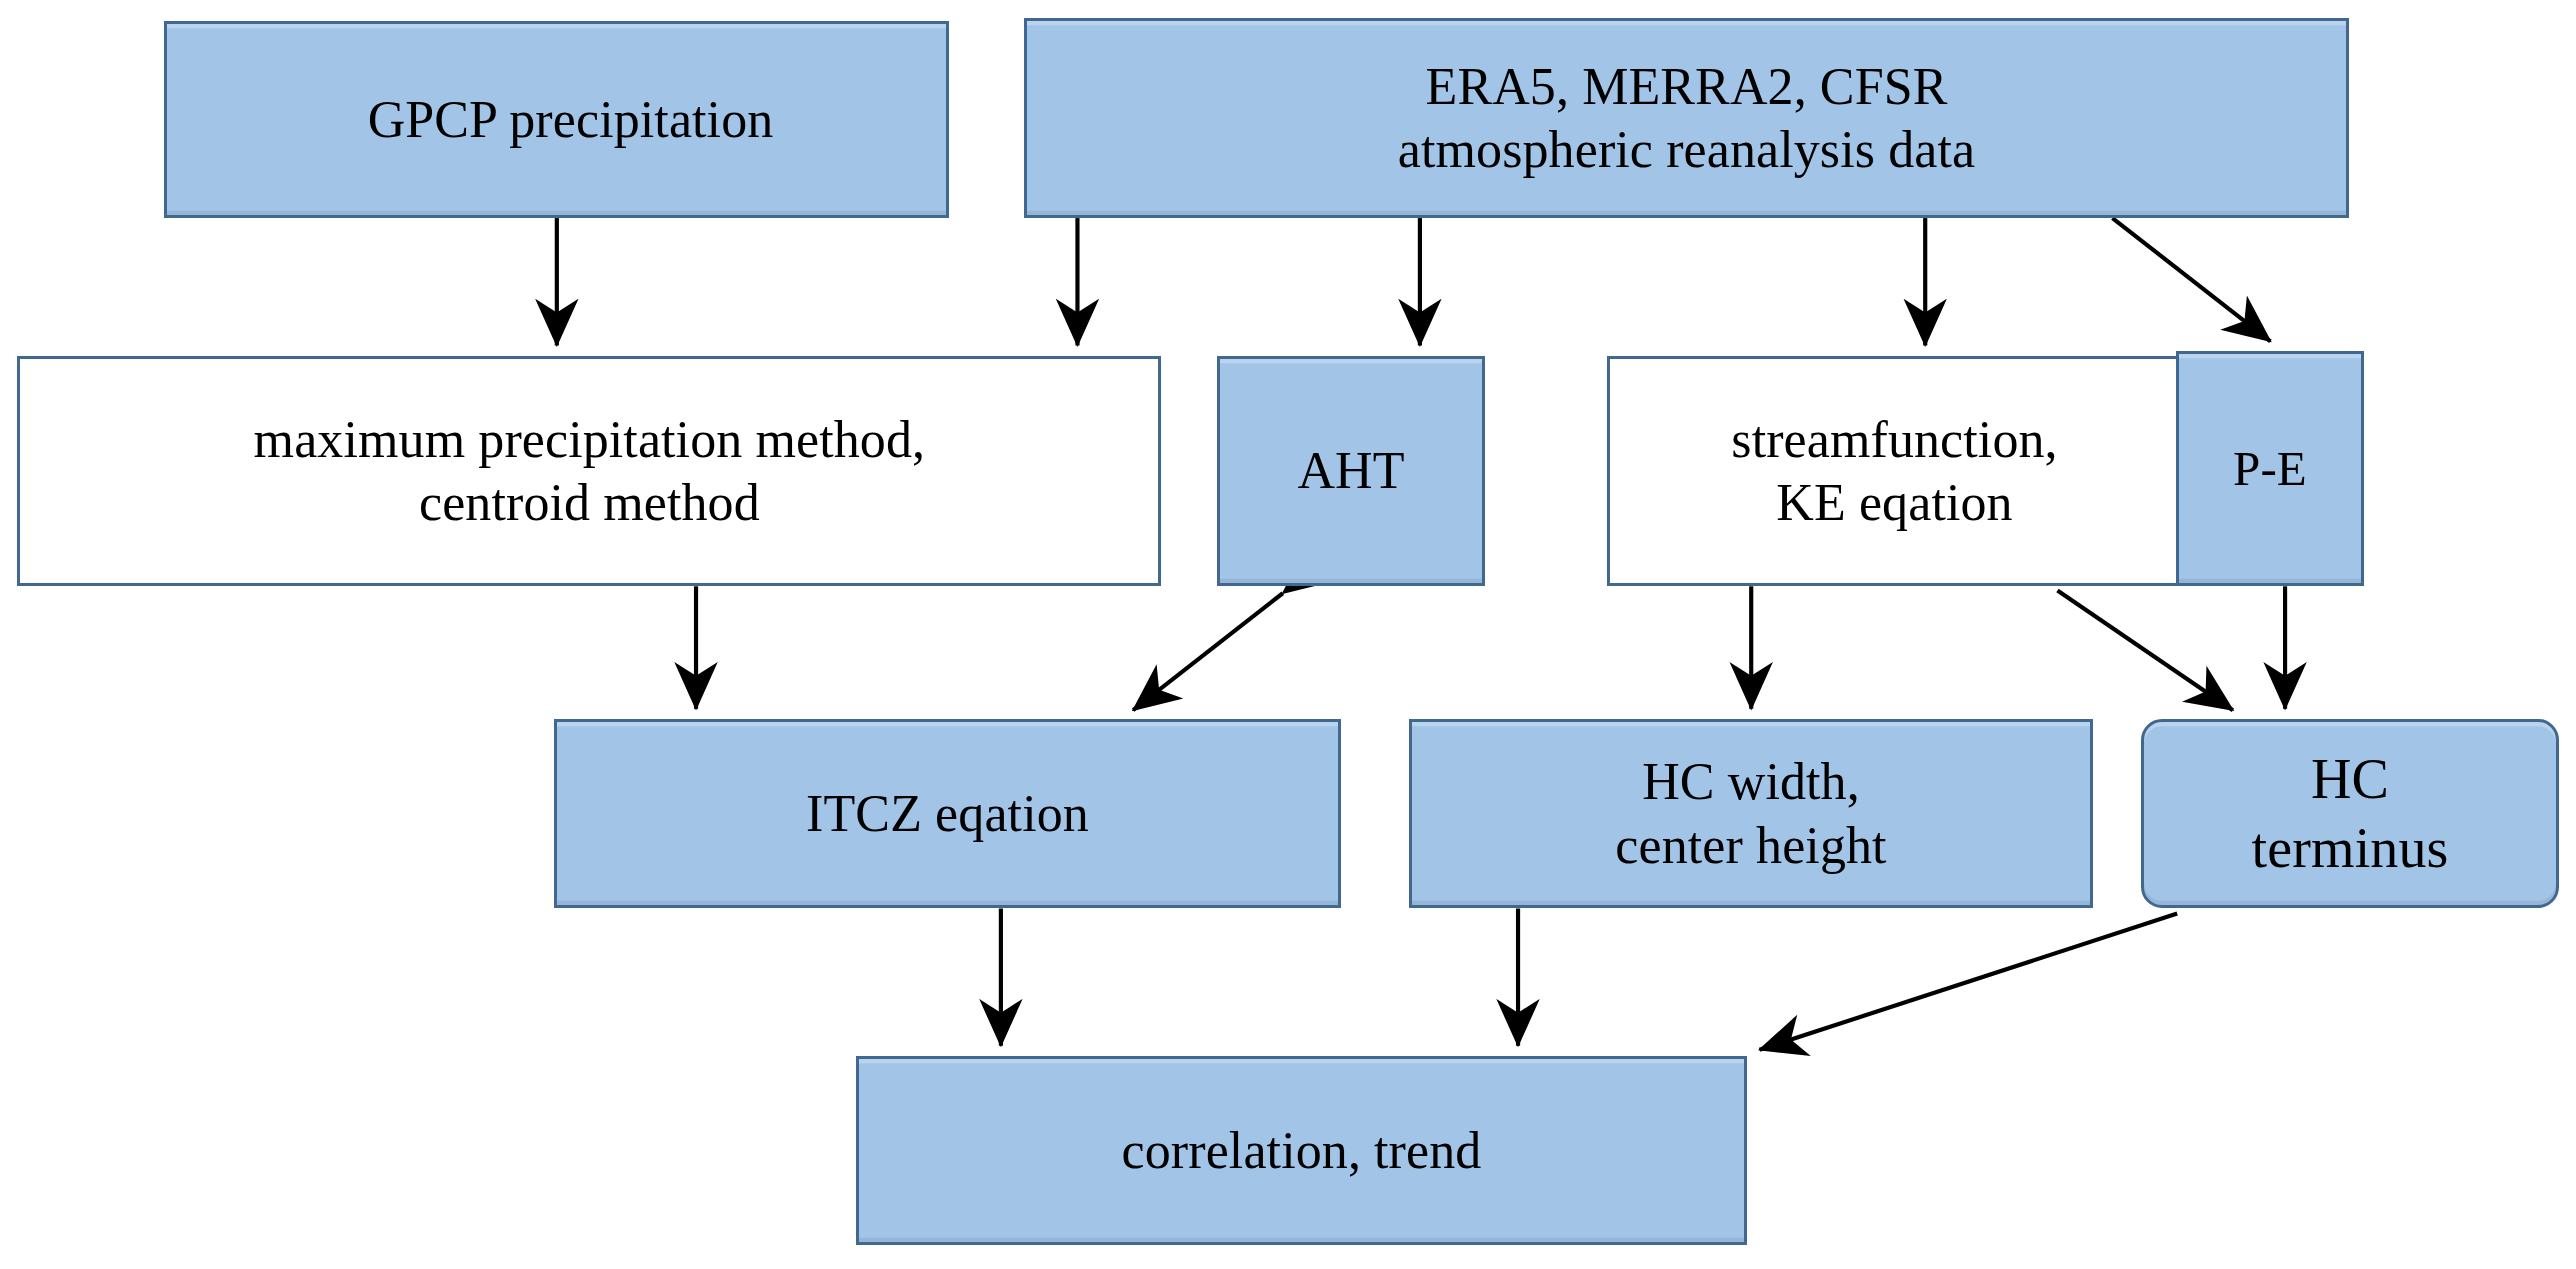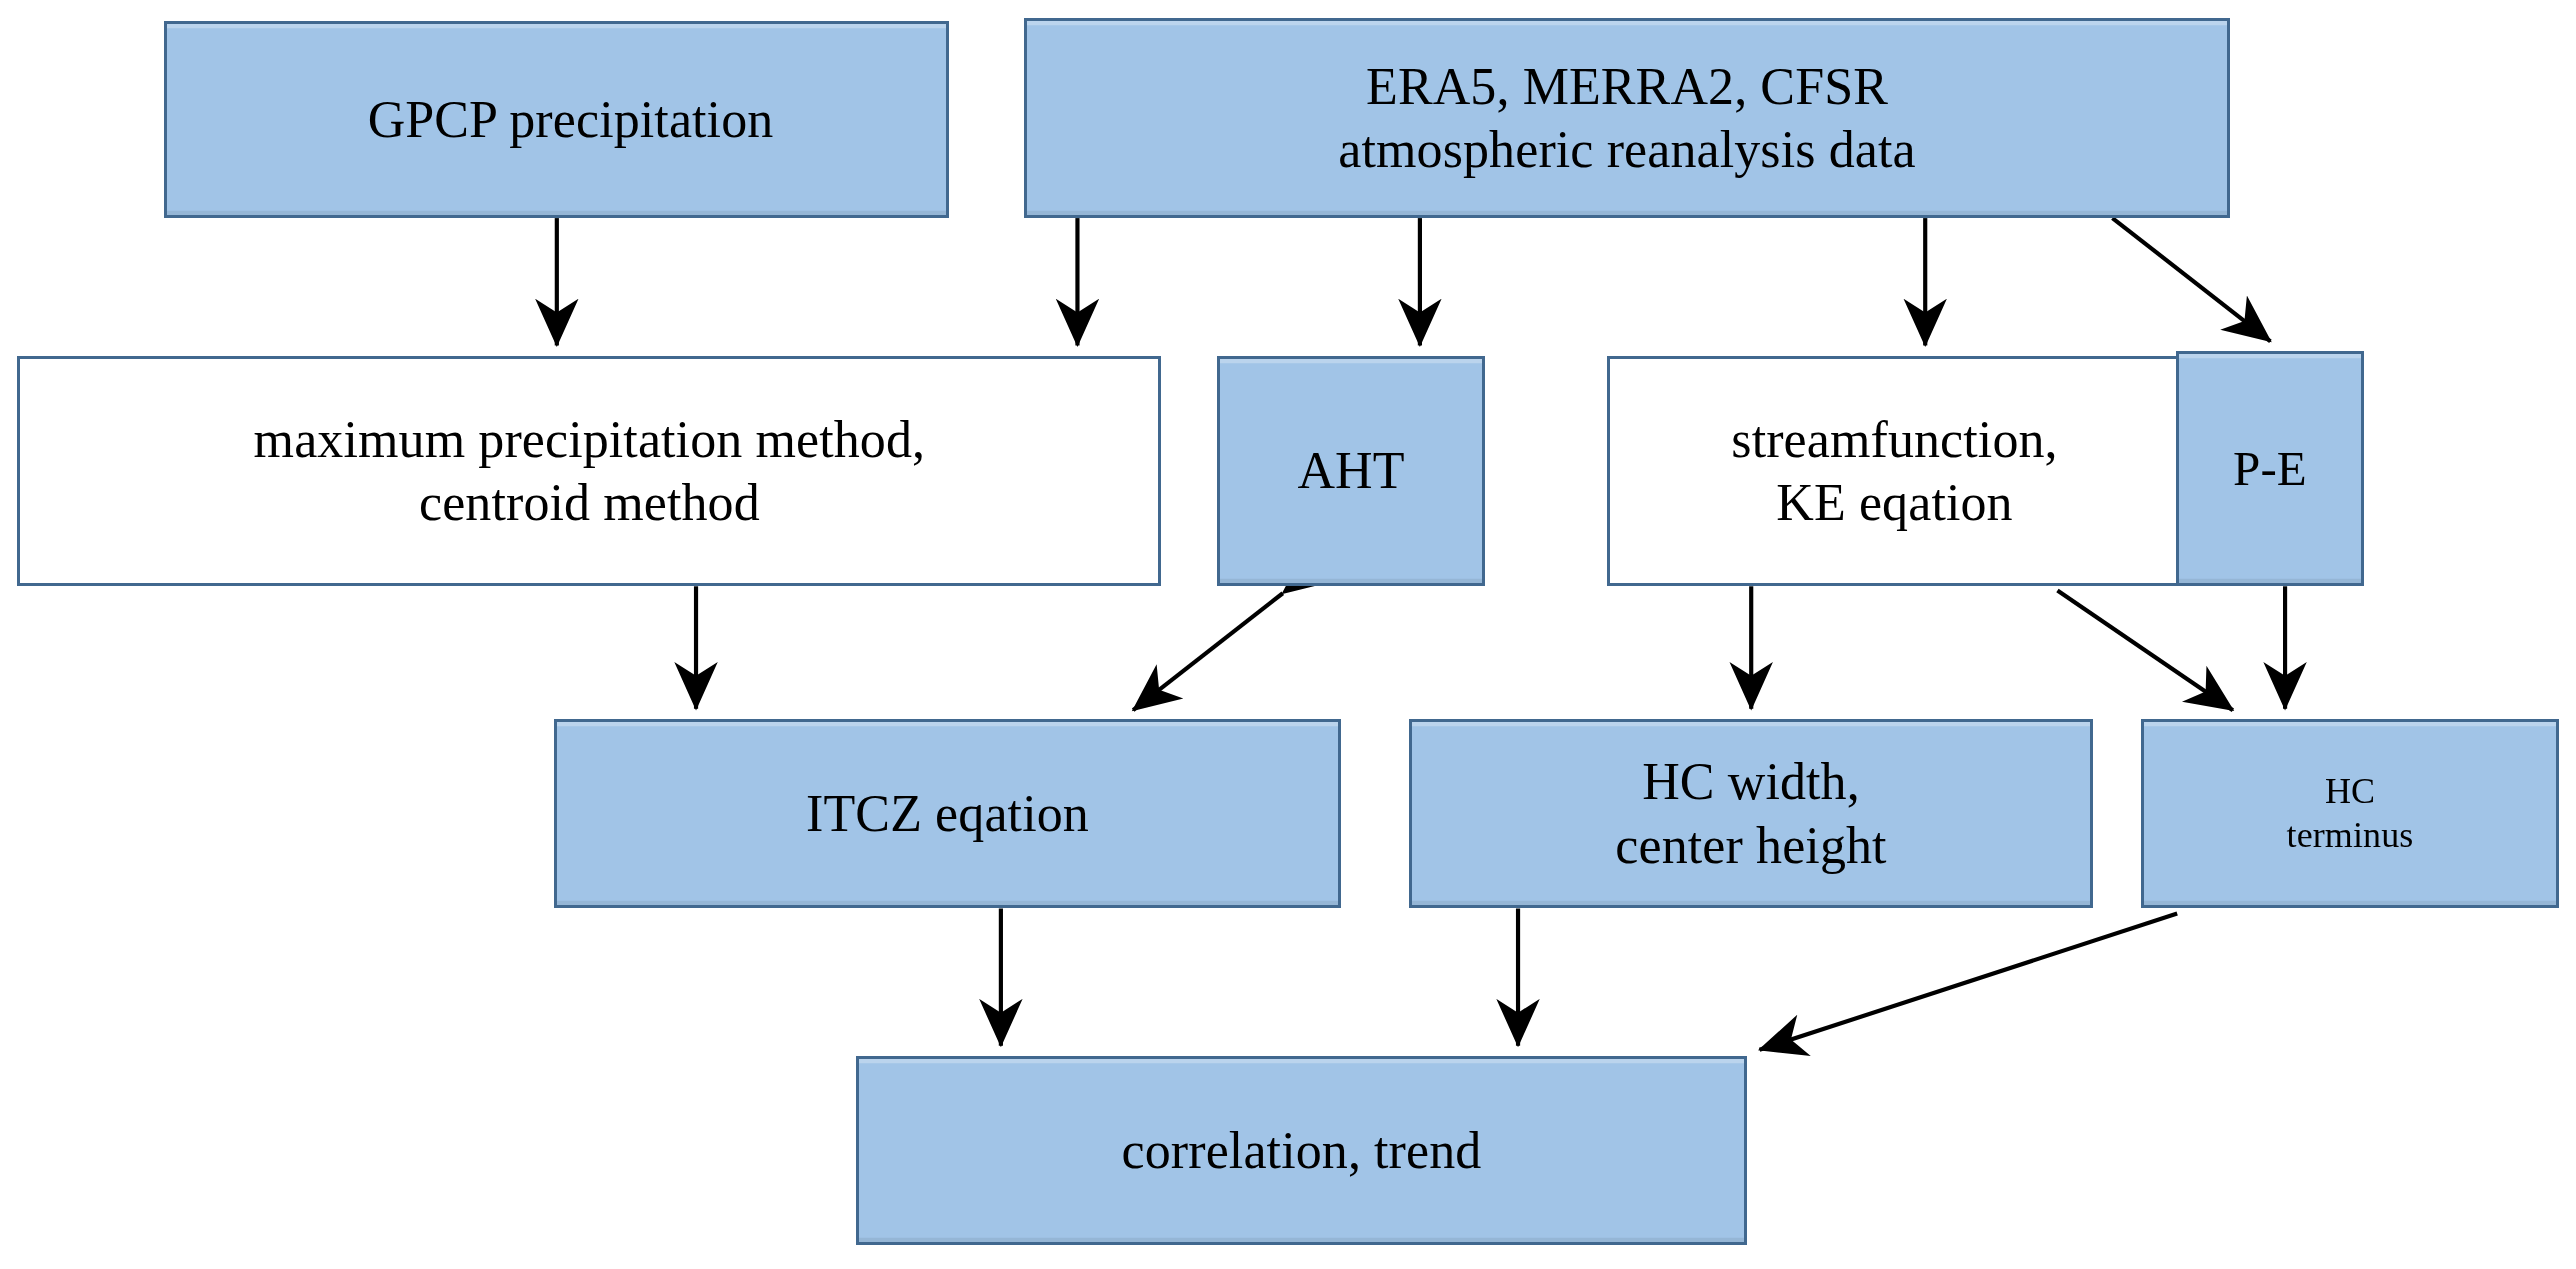--- a/index.html
+++ b/index.html
@@ -89,21 +89,21 @@
 
     <line x1="2181" y1="1305" x2="2181" y2="1502" stroke="#000000" stroke-width="6" marker-end="url(#ah)"></line>
 
     <line x1="3128" y1="1312" x2="2528" y2="1508" stroke="#000000" stroke-width="6" marker-end="url(#ah)"></line>
   </svg>
 
   <div class="node filled" style="left:164px; top:21px; width:785px; height:197px; font-size:52px;padding-left:35px;">
     <span class="txt">GPCP precipitation</span>
   </div>
 
-  <div class="node filled" style="left:1024px; top:18px; width:1206px; height:200px; font-size:52px;">
+  <div class="node filled" style="left:1024px; top:18px; width:1325px; height:200px; font-size:52px;">
     <span class="txt">ERA5, MERRA2,  CFSR
 atmospheric reanalysis data</span>
   </div>
 
   <div class="node plain" style="left:17.4px; top:356px; width:1144px; height:230px; font-size:52px;">
     <span class="txt">maximum precipitation method,
 centroid method</span>
   </div>
 
   <div class="node filled" style="left:1217px; top:356px; width:268px; height:230px; font-size:52px;">
@@ -121,21 +121,21 @@
 
   <div class="node filled" style="left:554px; top:719px; width:787px; height:189px; font-size:52px;">
     <span class="txt">ITCZ eqation</span>
   </div>
 
   <div class="node filled" style="left:1409px; top:719px; width:684px; height:189px; font-size:52px;">
     <span class="txt">HC width,
 center height</span>
   </div>
 
-  <div class="node filled" style="left:2141px; top:719px; width:418px; height:189px; font-size:36px;">
+  <div class="node filled" style="left:2141px; top:719px; width:418px; height:189px; font-size:56px;border-radius:21px;">
     <span class="txt">HC
 terminus</span>
   </div>
 
   <div class="node filled" style="left:856px; top:1056px; width:891px; height:189px; font-size:52px;">
     <span class="txt">correlation, trend</span>
   </div>
 
 </div>
 

